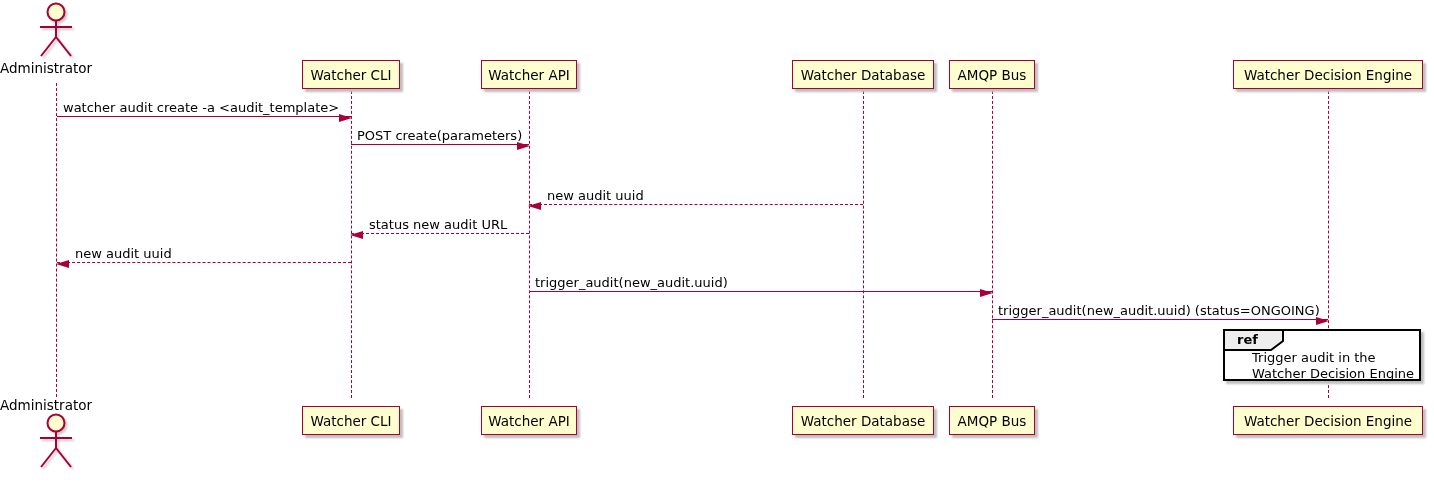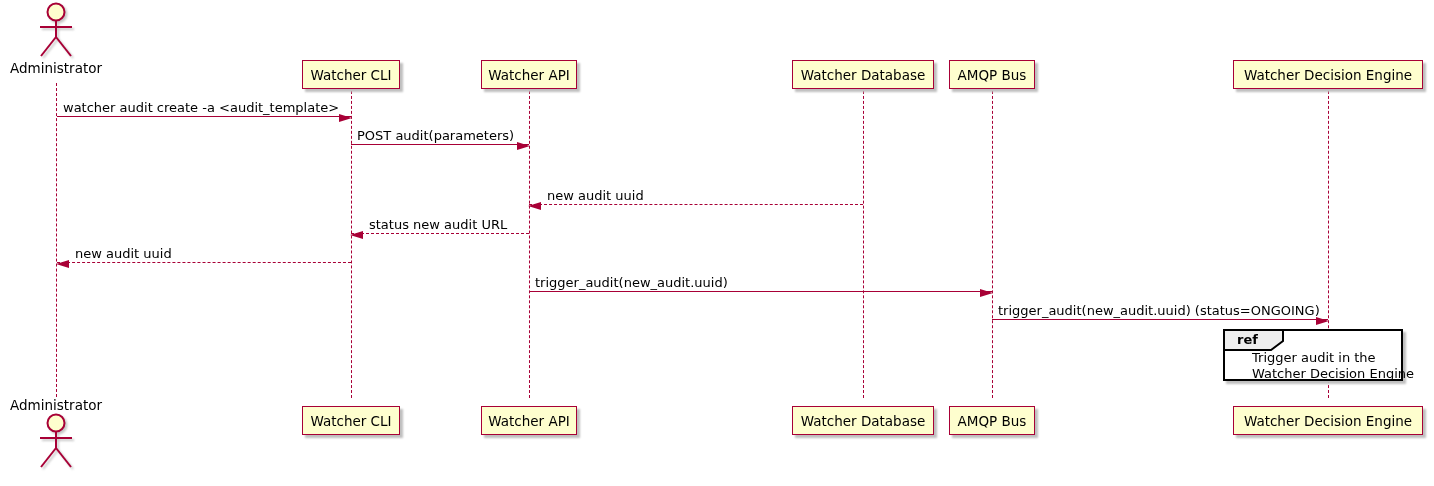--- a/index.html
+++ b/index.html
@@ -21,21 +21,21 @@
     position:absolute;
     height:29px;
     background:#FEFECE;
     border:1.6px solid #A80036;
     box-shadow:3px 3px 2px #bfbfbf;
     display:flex; align-items:center; justify-content:center;
     font-size:13.5px;
     white-space:nowrap;
     margin-top:8px;
   }
-  .actor-wrap { position:absolute; width:112px; text-align:center; }
+  .actor-wrap { position:absolute; width:112px; }
   .actor-label { font-size:13.5px; white-space:nowrap; }
   .actor-svg { filter:drop-shadow(2px 2px 1px rgba(130,130,130,0.45)); }
   .msg { position:absolute; height:19px; }
   .msg .line {
     position:absolute; left:0; right:0; bottom:0;
     border-top:1.4px solid #A80036;
   }
   .msg.dashed .line { border-top-style:dashed; border-top-width:1px; }
   .msg .label {
     position:absolute; bottom:2px; left:6px;
@@ -47,21 +47,21 @@
     right:-1px; bottom:-5px;
     border-width:4.5px 0 4.5px 13px;
     border-color:transparent transparent transparent #A80036;
   }
   .arr.left {
     left:-1px; bottom:-5px;
     border-width:4.5px 13px 4.5px 0;
     border-color:transparent #A80036 transparent transparent;
   }
   .ref-frame {
-    position:absolute; left:1223px; top:329px; width:180px; height:52px;
+    position:absolute; left:1223px; top:329px; width:198px; height:52px;
     background:#FFFFFF;
     border:2px solid #000;
     box-shadow:3px 3px 2px #bfbfbf;
   }
   .ref-tab { position:absolute; left:-2px; top:-2px; }
   .ref-tab-text {
     position:absolute; left:12px; top:1px;
     font-size:13px; font-weight:bold;
   }
   .ref-body {
@@ -135,21 +135,21 @@
       <span>Watcher Decision Engine</span>
     </div>
 
   <div class="msg" style="left:57px;top:98px;width:294px">
     <div class="label">watcher audit create -a &lt;audit_template&gt;</div>
     <div class="line"></div>
     <div class="arr right"></div>
   </div>
 
   <div class="msg" style="left:351px;top:126px;width:178px">
-    <div class="label">POST audit(parameters)</div>
+    <div class="label">POST create(parameters)</div>
     <div class="line"></div>
     <div class="arr right"></div>
   </div>
 
 
   <div class="msg dashed toleft" style="left:529px;top:186px;width:334px">
     <div class="label">new audit uuid</div>
     <div class="line"></div>
     <div class="arr left"></div>
   </div>

